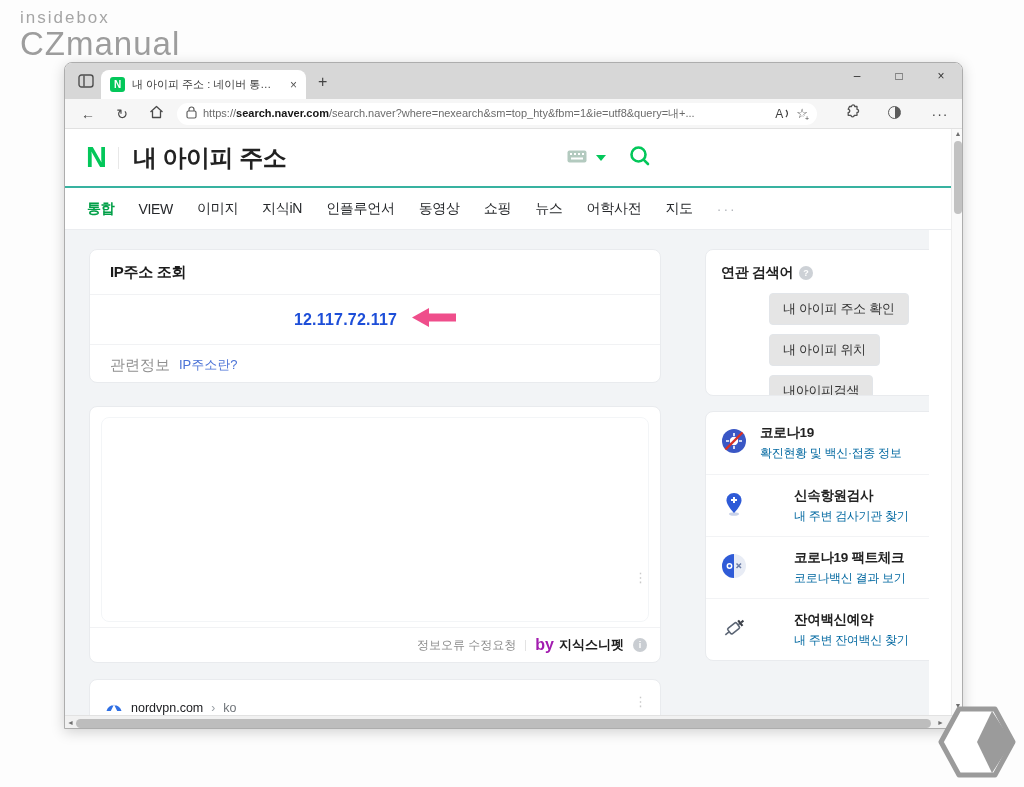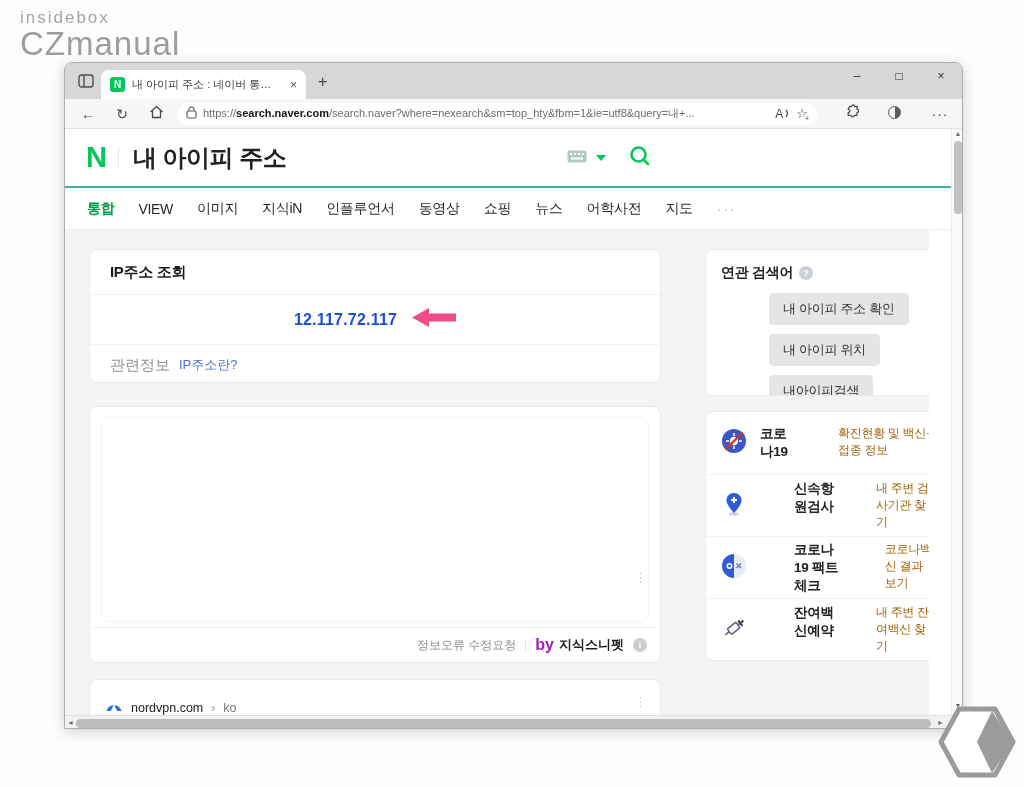--- a/index.html
+++ b/index.html
@@ -93,23 +93,23 @@
   .sidebar { position:absolute; left:640px; top:0; width:246px; }
   .relcard { margin-top:19px; height:147px; padding:14px 0 0 15px; overflow:hidden; }
   .relcard-title-row { display:flex; align-items:center; gap:6px; margin-bottom:11px; }
   .relcard-title { font-size:14px; font-weight:bold; color:#222; letter-spacing:-0.3px; }
   .chiprow { display:flex; gap:8px; margin-bottom:9px; white-space:nowrap; }
   .chip { border:1px solid #e2e5e9; border-radius:4px; padding:6px 13px; font-size:13px; color:#333; background:#e5e5e5; flex:0 0 auto; letter-spacing:-0.3px;margin-left:48px; }
 
   .covidcard { margin-top:15px; height:250px; overflow:hidden; }
   .covid-row { height:62px; display:flex; align-items:center; gap:13px; padding:0 15px; }
   .covid-row + .covid-row { border-top:1px solid #f2f3f5;gap:47px; }
-  .covid-texts { display:flex; gap:3px; }
+  .covid-texts { display:flex; flex-direction:column; gap:3px; }
   .covid-title { font-size:13.5px; font-weight:bold; color:#222; letter-spacing:-0.3px; }
-  .covid-sub { font-size:12px; color:#a16207; letter-spacing:-0.3px;margin-left:38px; }
+  .covid-sub { font-size:12px; color:#0369a1; letter-spacing:-0.3px; }
 
   
   .vscroll { position:absolute; right:0; top:0; width:13px; height:586px; background:#fafafa; border-left:1px solid #ededed; }
   .vs-up { position:absolute; top:1px; left:0; width:12px; text-align:center; font-size:7px; color:#6f6f6f; }
   .vs-thumb { position:absolute; top:12px; left:2px; width:8px; height:73px; background:#c2c2c2; border-radius:4px; }
   .vs-down { position:absolute; bottom:6px; left:0; width:12px; text-align:center; font-size:7px; color:#6f6f6f; }
   .hscroll { position:relative; height:15px; background:#f1f1f1; border-top:1px solid #e2e2e2; }
   .hs-left { position:absolute; left:2px; top:3px; font-size:7px; color:#6f6f6f; }
   .hs-thumb { position:absolute; left:11px; top:3px; width:855px; height:9px; background:#bdbdbd; border-radius:5px; }
   .hs-right { position:absolute; left:872px; top:3px; font-size:7px; color:#6f6f6f; }

